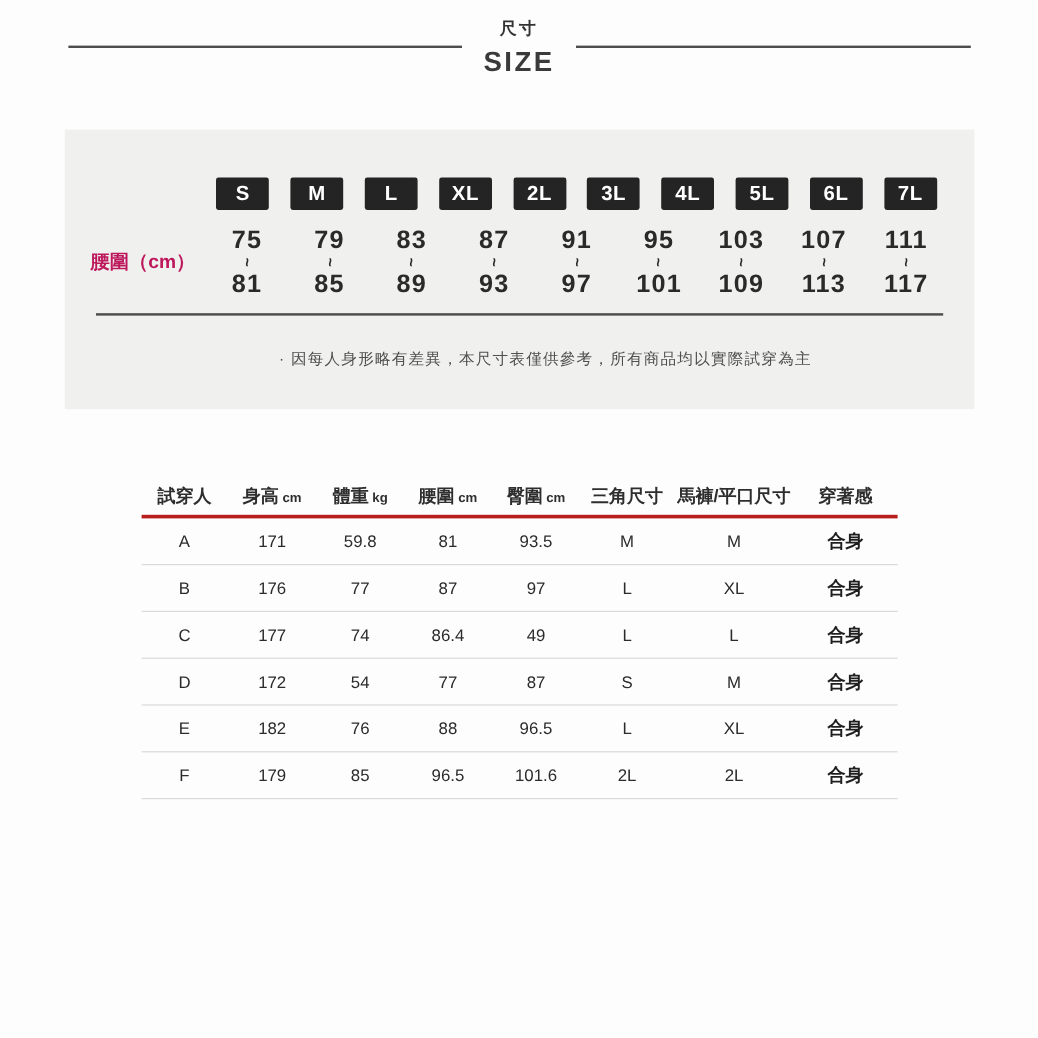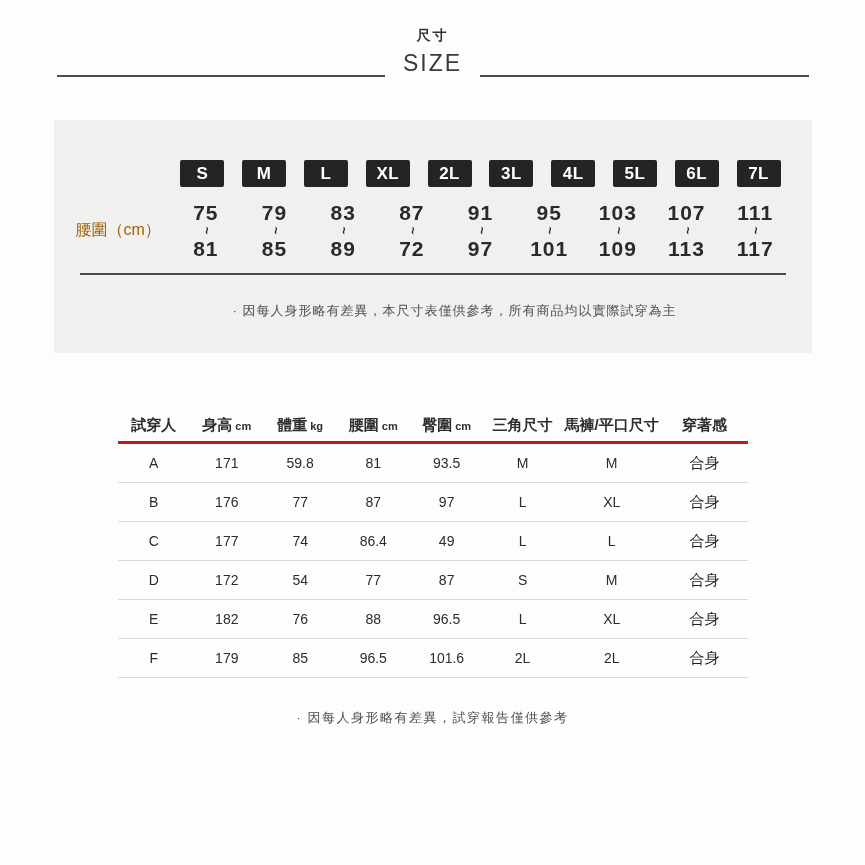--- a/index.html
+++ b/index.html
@@ -3,42 +3,42 @@
 <meta charset="utf-8">
 <style>
   * { margin: 0; padding: 0; box-sizing: border-box; }
   html, body { width: 865px; height: 865px; }
   body {
     background: #fdfdfd;
     font-family: "Liberation Sans", "DejaVu Sans", sans-serif;
     color: #333;
     overflow: hidden;
   }
-  .page { padding-top: 27px; }
+  .page { padding-top: 15px; }
 
   
   .section-header { width: 752px; margin: 0 auto; }
   .sh-zh { text-align: center; font-size: 14px; font-weight: bold; letter-spacing: 2px; color: #333; }
-  .sh-row { display: flex; align-items: flex-end; margin-top: 5px; }
+  .sh-row { display: flex; align-items: flex-start; margin-top: 5px; font-weight: bold; }
   .sh-line { flex: 1; height: 0; border-top: 2px solid #4d4d4d; }
   .sh-en { margin: 0 18px; font-size: 23px; letter-spacing: 2px; color: #3a3a3a; white-space: nowrap; }
   .fit-header .sh-en { font-size: 19px; letter-spacing: 1.5px; }
 
   
   .size-panel { width: 758px; margin: 43px auto 0; background: #f0f0ee; padding: 40px 0 33px; }
   .size-row { display: flex; padding: 0 22px; }
   .size-label-cell { width: 96px; flex: 0 0 96px; display: flex; align-items: center; }
   .size-col { flex: 1; text-align: center; }
   .badge {
     display: inline-block; min-width: 44px; height: 27px; line-height: 27px;
     background: #242424; color: #fff; font-weight: bold; font-size: 17px;
     letter-spacing: 0.5px; border-radius: 2px; padding: 0 4px;
   }
   .vals-row { margin-top: 15px; }
-  .size-label { font-size: 16px; color: #a16207; white-space: nowrap; font-weight: 400; }
+  .size-label { font-size: 16px; color: #be185d; white-space: nowrap; font-weight: 700; }
   .v-min, .v-max { font-size: 21px; font-weight: bold; color: #2a2a2a; line-height: 1; letter-spacing: 1px; }
   .v-tilde { display: block; height: 11px; line-height: 11px; font-size: 13px; color: #2a2a2a;
              transform: rotate(90deg); margin: 2px auto; width: 14px; font-weight: bold; }
   .size-hr { border: 0; border-top: 2px solid #4b4b4b; margin: 14px 26px 0; }
   .size-note { text-align: center; font-size: 13px; color: #4f4f4f; letter-spacing: 1px; margin-top: 27px; margin-left: 44px; }
 
   
   .fit-header { margin-top: 47px; }
   .fit-table { width: 630px; margin: 57px auto 0; }
   .ft-row { display: flex; align-items: center; height: 39px; }
@@ -49,21 +49,21 @@
   .c-height { width: 11.7%; }
   .c-weight { width: 11.6%; }
   .c-waist  { width: 11.6%; }
   .c-hip    { width: 11.7%; }
   .c-brief  { width: 12.4%; }
   .c-trunk  { width: 15.9%; }
   .c-fit    { width: 13.6%; }
   .ft-head .ft-cell { font-size: 15px; font-weight: bold; color: #2e2e2e; white-space: nowrap; }
   .unit { font-size: 11px; font-weight: bold; margin-left: 3px; }
   .ft-data .ft-cell { font-size: 14px; color: #2b2b2b; font-weight: 500; }
-  .ft-data .c-fit { font-size: 15px; font-weight: normal; color: #1f1f1f; }
+  .ft-data .c-fit { font-size: 15px; font-weight: bold; color: #1f1f1f; }
   .fit-note { text-align: center; font-size: 13px; color: #4f4f4f; letter-spacing: 1.5px; margin-top: 31px; }
 </style>
 </head>
 <body>
 
 <div class="page">
 
   <div class="section-header">
     <div class="sh-zh">尺寸</div>
     <div class="sh-row">
@@ -104,21 +104,21 @@
         <div class="v-max">85</div>
       </div>
       <div class="size-col">
         <div class="v-min">83</div>
         <span class="v-tilde">~</span>
         <div class="v-max">89</div>
       </div>
       <div class="size-col">
         <div class="v-min">87</div>
         <span class="v-tilde">~</span>
-        <div class="v-max">72</div>
+        <div class="v-max">93</div>
       </div>
       <div class="size-col">
         <div class="v-min">91</div>
         <span class="v-tilde">~</span>
         <div class="v-max">97</div>
       </div>
       <div class="size-col">
         <div class="v-min">95</div>
         <span class="v-tilde">~</span>
         <div class="v-max">101</div>
@@ -220,15 +220,14 @@
       <div class="ft-cell c-weight">85</div>
       <div class="ft-cell c-waist">96.5</div>
       <div class="ft-cell c-hip">101.6</div>
       <div class="ft-cell c-brief">2L</div>
       <div class="ft-cell c-trunk">2L</div>
       <div class="ft-cell c-fit">合身</div>
     </div>
 
   </div>
 
-  <div class="fit-note">· 因每人身形略有差異，試穿報告僅供參考</div>
 
 </div>
 
 </body></html>

